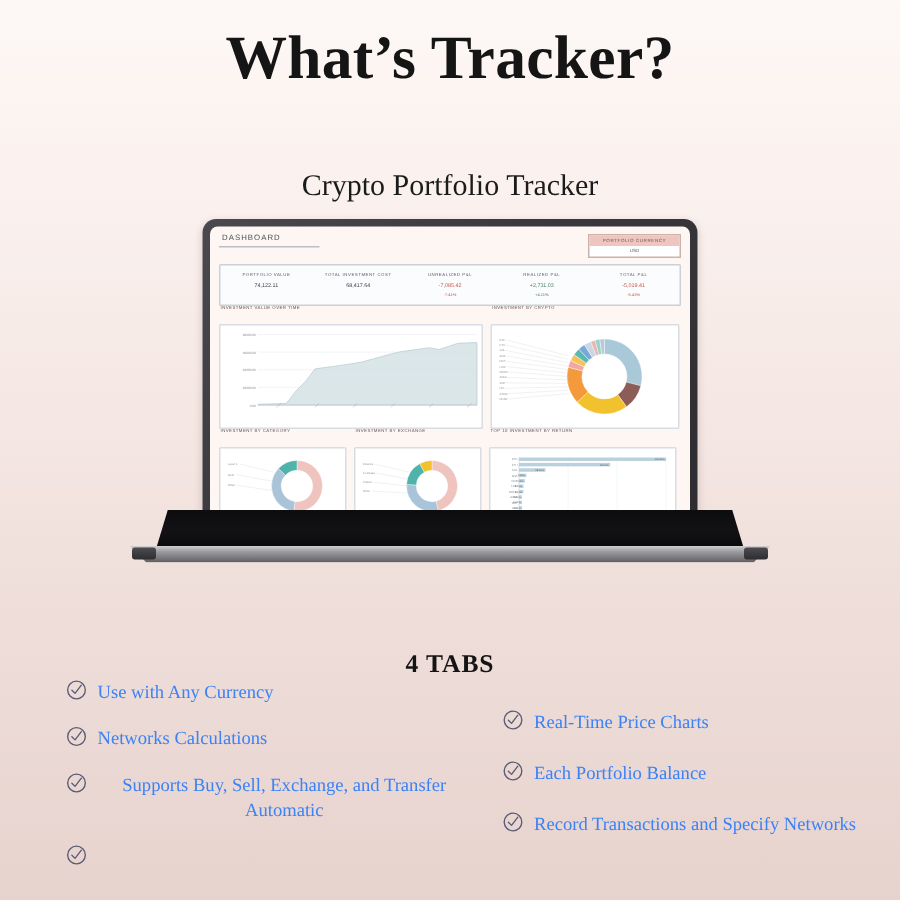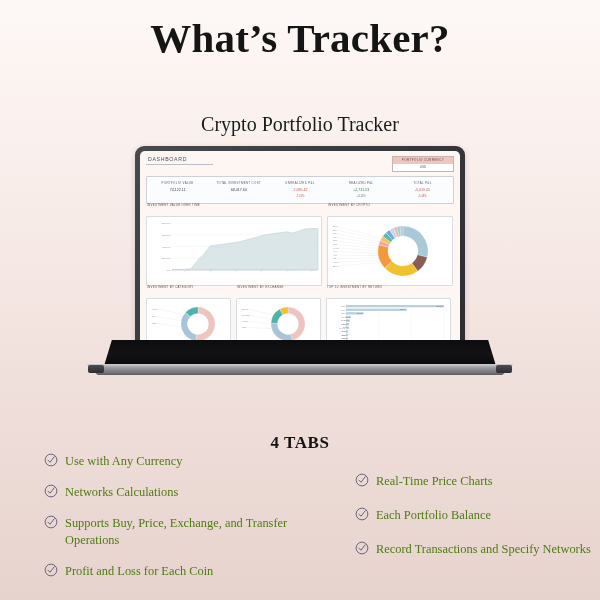--- a/index.html
+++ b/index.html
@@ -110,24 +110,24 @@
   .p-cat   { width:85px; height:48px; }
   .p-exch  { width:85px; height:48px; }
   .p-bars  { width:125px; height:48px; }
 
   .panel-wrap { position:relative; padding-top:7px; }
 
   svg { display:block; }
 
   
   .feat-left  { position:absolute; left:44px;  top:452px; width:270px; }
-  .feat-right { position:absolute; left:355px; top:472px; width:245px; }
+  .feat-right { position:absolute; left:335px; top:472px; width:245px; }
   .feat {
     display:flex; align-items:flex-start; gap:7px;
-    margin-bottom:14px; font-size:12.4px; color:#4d7c0f; line-height:1.35;
+    margin-bottom:14px; font-size:12.4px; color:#3b82f6; line-height:1.35;text-align:center;
   }
   .feat-right .feat { margin-bottom:17px; }
   .chk { flex:0 0 auto; margin-top:1px; }
   .feat-text { padding-top:.5px; }
 </style>
 </head>
 <body>
 
 <h1 class="title">What’s Tracker?</h1>
 <div class="subtitle">Crypto Portfolio Tracker</div>
@@ -368,30 +368,29 @@
       </span>
        <span class="feat-text">Networks Calculations</span>
      </div>
     <div class="feat">
        <span class="chk">
         <svg width="14" height="14" viewBox="0 0 20 20">
   <circle cx="10" cy="10" r="8.4" fill="none" stroke="#5a5b75" stroke-width="1.3"></circle>
   <path d="M5.6 10.2 L8.6 13.2 L14.6 5.4" fill="none" stroke="#5a5b75" stroke-width="1.3" stroke-linecap="round" stroke-linejoin="round"></path>
         </svg>
       </span>
-       <span class="feat-text">Supports Buy, Price, Exchange, and Transfer Operations</span>
-     </div>
-    <div class="feat">
-       <span class="chk">
-        <svg width="14" height="14" viewBox="0 0 20 20">
-  <circle cx="10" cy="10" r="8.4" fill="none" stroke="#5a5b75" stroke-width="1.3"></circle>
-  <path d="M5.6 10.2 L8.6 13.2 L14.6 5.4" fill="none" stroke="#5a5b75" stroke-width="1.3" stroke-linecap="round" stroke-linejoin="round"></path>
-        </svg>
-      </span>
-       <span class="feat-text">Profit and Loss for Each Coin</span>
+       <span class="feat-text">Supports Buy, Sell, Exchange, and Transfer Automatic</span>
+     </div>
+    <div class="feat">
+       <span class="chk">
+        <svg width="14" height="14" viewBox="0 0 20 20">
+  <circle cx="10" cy="10" r="8.4" fill="none" stroke="#5a5b75" stroke-width="1.3"></circle>
+  <path d="M5.6 10.2 L8.6 13.2 L14.6 5.4" fill="none" stroke="#5a5b75" stroke-width="1.3" stroke-linecap="round" stroke-linejoin="round"></path>
+        </svg>
+      </span>
      </div>
   </div>
 <div class="feat-right" id="features-right">
     <div class="feat">
        <span class="chk">
         <svg width="14" height="14" viewBox="0 0 20 20">
   <circle cx="10" cy="10" r="8.4" fill="none" stroke="#5a5b75" stroke-width="1.3"></circle>
   <path d="M5.6 10.2 L8.6 13.2 L14.6 5.4" fill="none" stroke="#5a5b75" stroke-width="1.3" stroke-linecap="round" stroke-linejoin="round"></path>
         </svg>
       </span>

